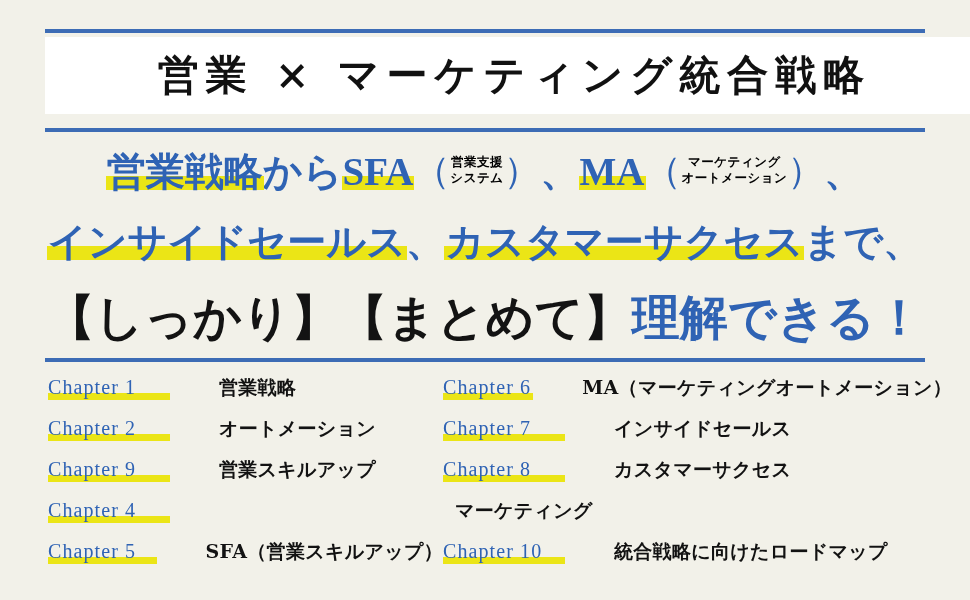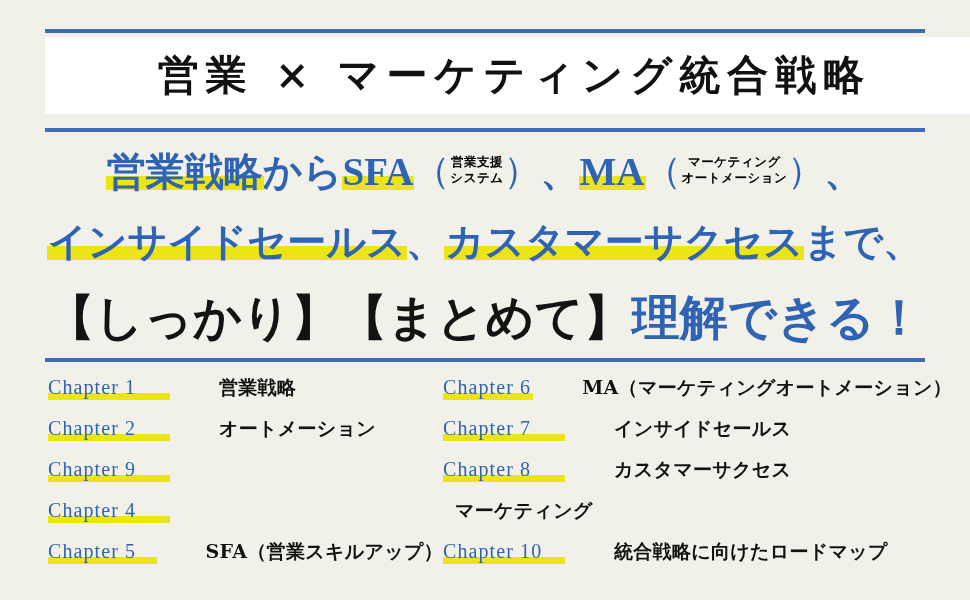--- a/index.html
+++ b/index.html
@@ -145,20 +145,21 @@
       <div class="row">
         <span class="chap"><span>Chapter 1</span></span>
         <span class="ctitle">営業戦略</span>
       </div>
       <div class="row">
         <span class="chap"><span>Chapter 2</span></span>
         <span class="ctitle">オートメーション</span>
       </div>
       <div class="row">
         <span class="chap"><span>Chapter 9</span></span>
+        <span class="ctitle">営業スキルアップ</span>
       </div>
       <div class="row">
         <span class="chap"><span>Chapter 4</span></span>
       </div>
       <div class="row">
         <span class="chap"><span>Chapter 5</span></span>
         <span class="ctitle">SFA（営業スキルアップ）</span>
       </div>
     </div>
 

